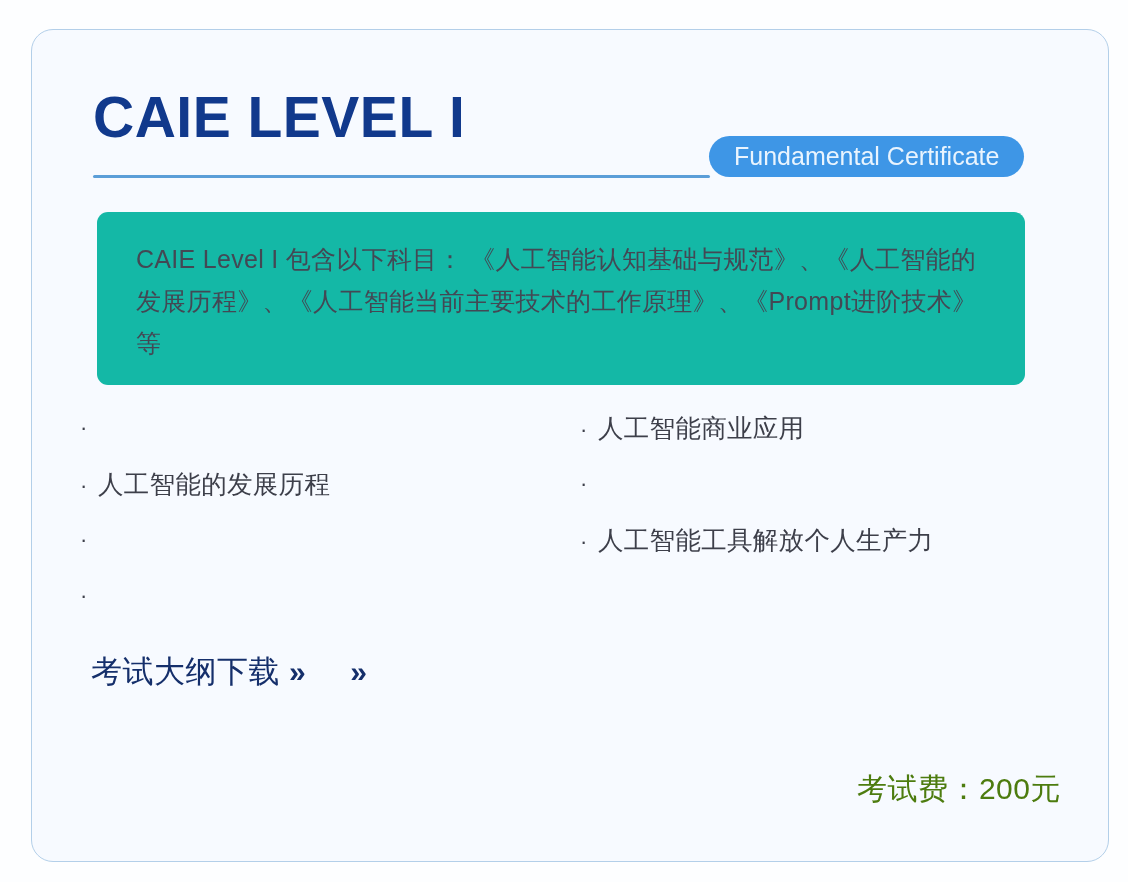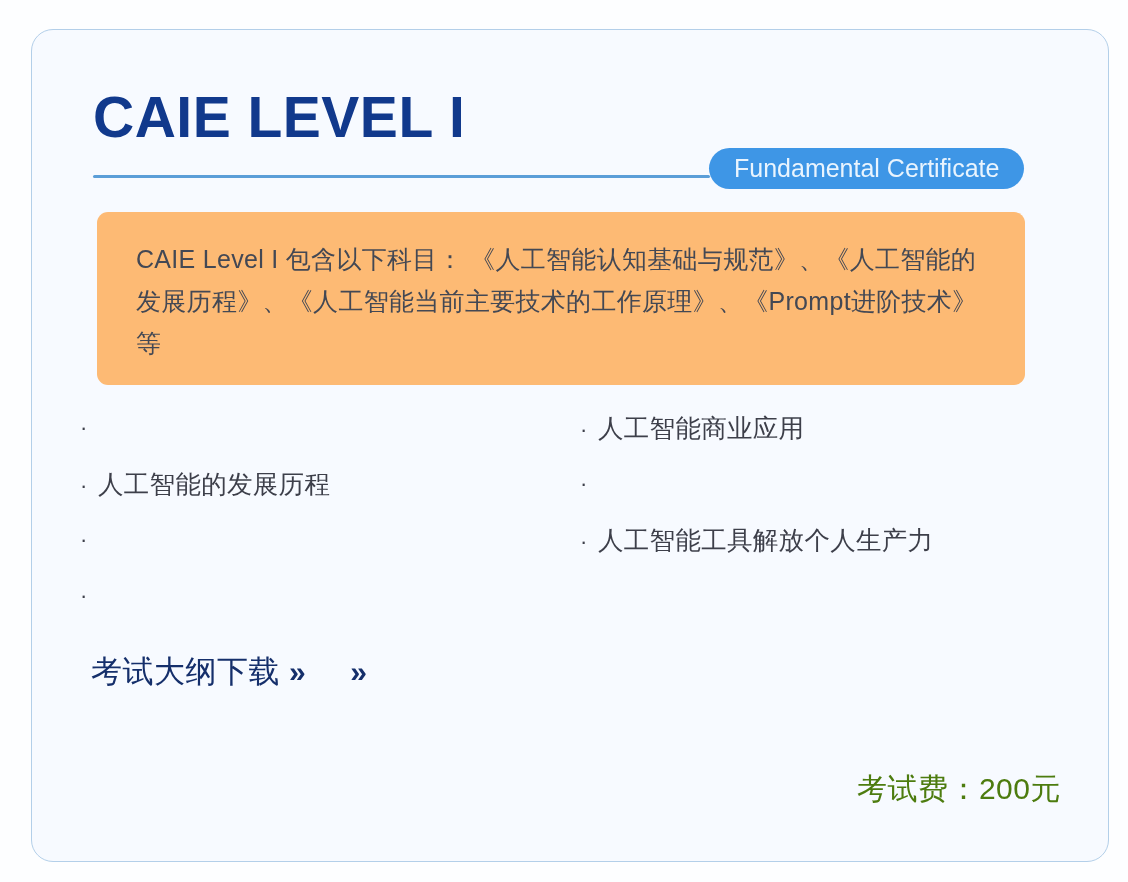--- a/index.html
+++ b/index.html
@@ -59,41 +59,40 @@
     height: 41px;
     padding: 0 25px;
     display: flex;
     align-items: center;
     background: #3e96e6;
     border-radius: 21px;
     color: #e9f4fe;
     font-size: 25px;
     line-height: 25px;
     white-space: nowrap;
-    margin-top: 12px;
   }
 
   .title-rule {
     position: absolute;
     left: 61px;
     top: 145px;
     width: 617px;
     height: 3.4px;
     background: #5b9ed8;
     border-radius: 2px;
   }
 
   
   .info-box {
     position: absolute;
     left: 65px;
     top: 182px;
     width: 928px;
     height: 173px;
-    background: #fdba74;
+    background: #14b8a6;
     border-radius: 11px;
   }
 
   .info-text {
     position: absolute;
     left: 39px;
     top: 26px;
     width: 865px;
     font-size: 25px;
     line-height: 42px;

